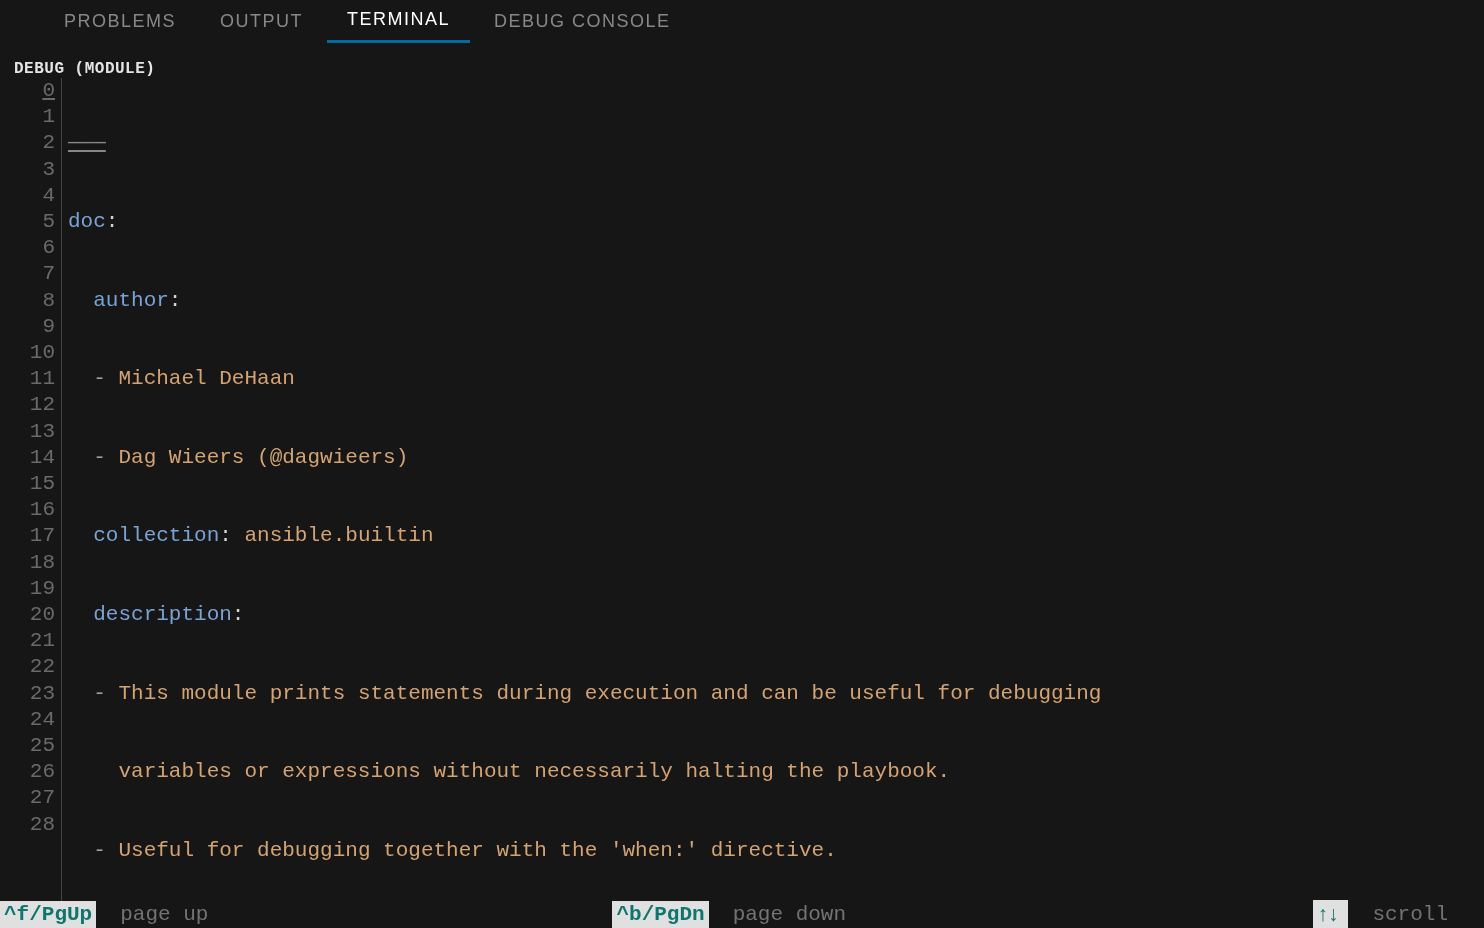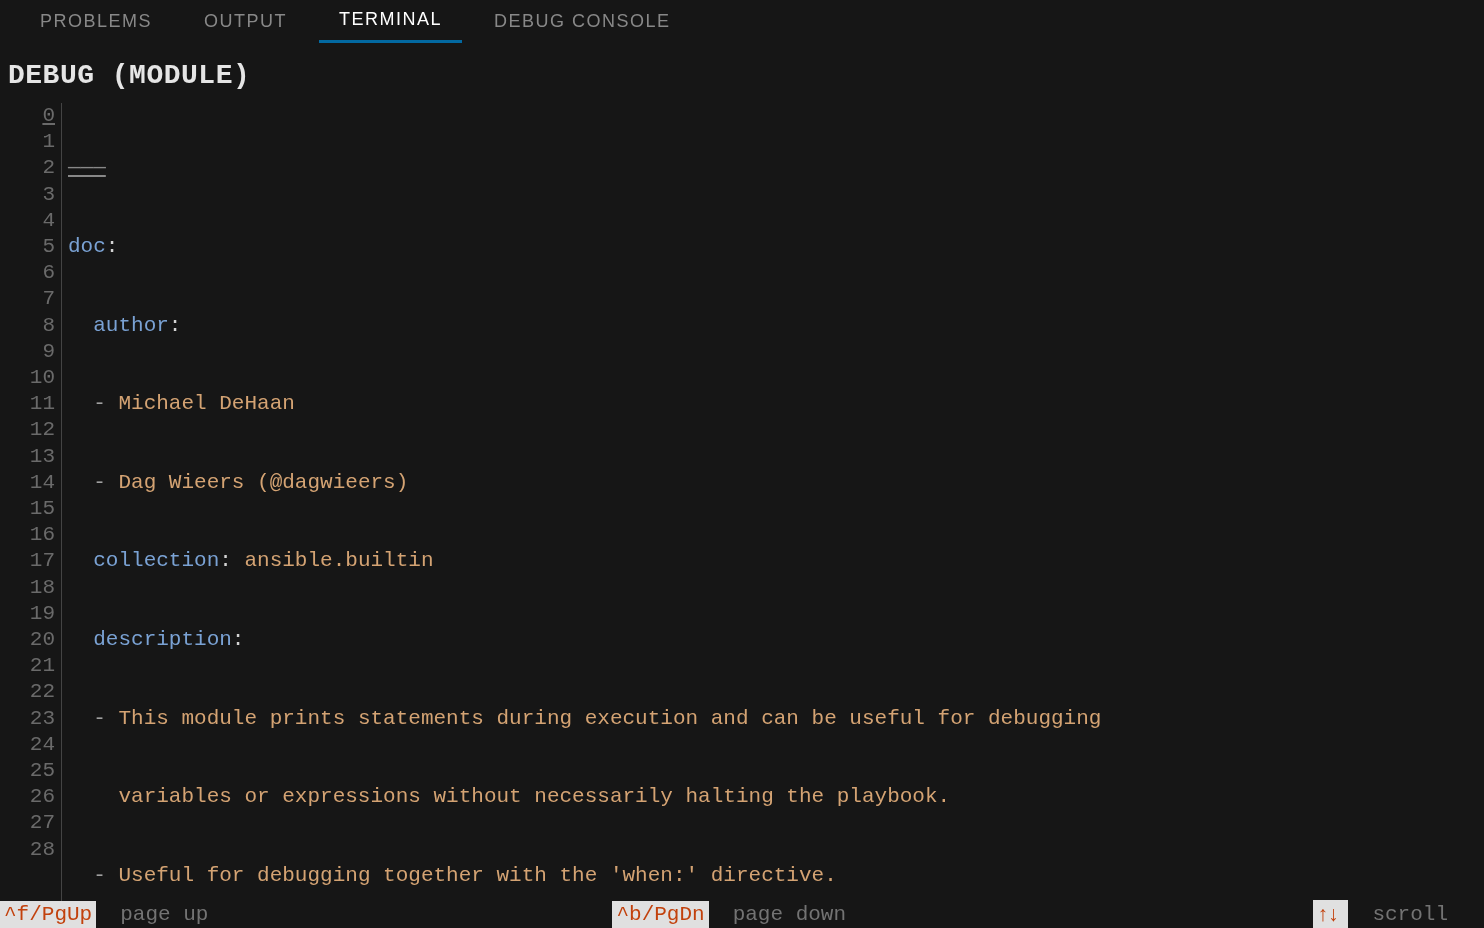--- a/index.html
+++ b/index.html
@@ -9,22 +9,22 @@
       font-family: 'SF Mono', 'Monaco', 'Consolas', 'Courier New', monospace;
       font-size: 20px;
       width: 1484px;
       height: 928px;
       overflow: hidden;
       display: flex;
       flex-direction: column;
     }
     .tabs {
       display: flex;
-      gap: 12px;
-      padding: 0 20px;
+      gap: 4px;
+      padding: 0 44px;
       height: 42px;
       align-items: center;
     }
     .tab {
       color: #888888;
       font-size: 18px;
       letter-spacing: 1.5px;
       padding: 10px 20px;
       cursor: pointer;
       font-family: -apple-system, BlinkMacSystemFont, 'Segoe UI', sans-serif;
@@ -35,24 +35,24 @@
     }
     .terminal-content {
       flex: 1;
       padding-top: 18px;
       overflow: hidden;
       position: relative;
     }
     .header-line {
       color: #e5e5e5;
       font-weight: bold;
-      padding-left: 8px;
-      font-size: 28px;
+      padding-left: 14px;
+      font-size: 16px;
       letter-spacing: 0.5px;
-      margin-bottom: 12px;
+      margin-bottom: 0;
     }
     .code-area {
       display: flex;
       font-size: 21px;
       line-height: 26.2px;
     }
     .gutter {
       width: 62px;
       text-align: right;
       color: #6a6a6a;
@@ -80,23 +80,23 @@
       right: 0;
       height: 28px;
       display: flex;
       align-items: center;
       font-size: 21px;
       color: #e5e5e5;
       padding-left: 0;
     }
     .sb-key {
       background: #e0e0e0;
-      color: #c2410c;
+      color: #0f766e;
       padding: 2px 4px;
-      font-weight: 400;
+      font-weight: 700;
     }
     .sb-label { padding: 0 24px; color: #737373; font-family: Liberation Mono, monospace; }
     .sb-spacer-1 { width: 380px; }
     .sb-right { margin-left: auto; display: flex; align-items: center; padding-right: 12px; }
     .arrows { font-family: sans-serif; margin-right: 6px; }
   </style>
 </head>
 <body>
 
 <div class="tabs">

